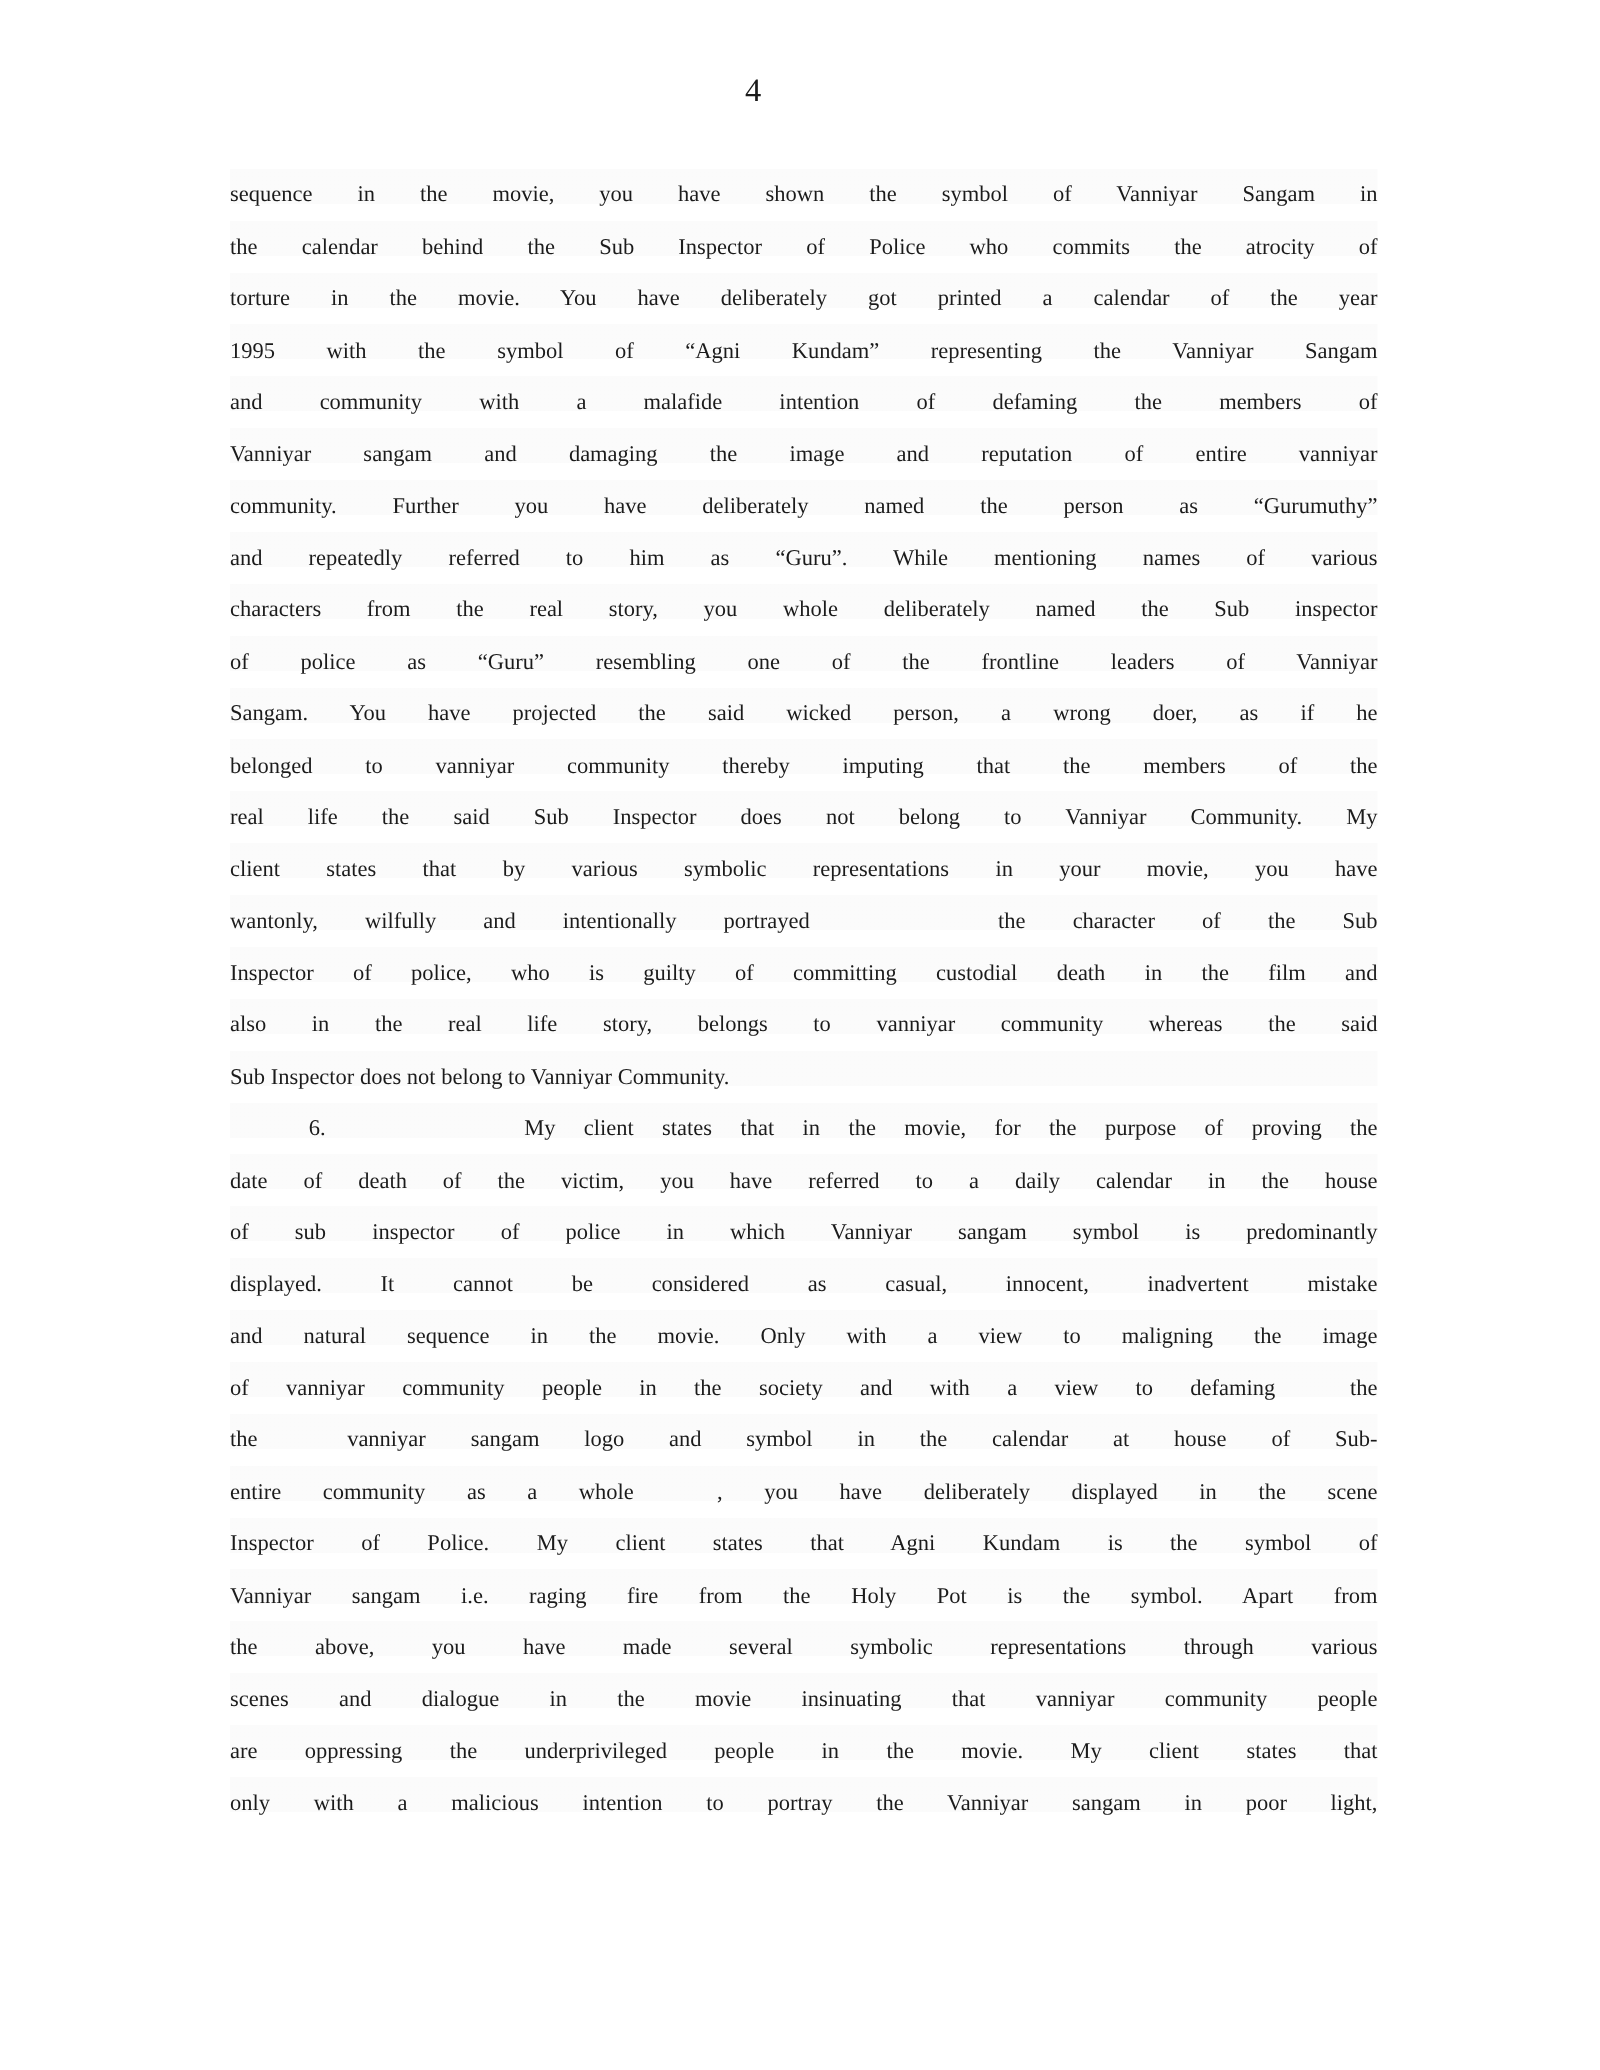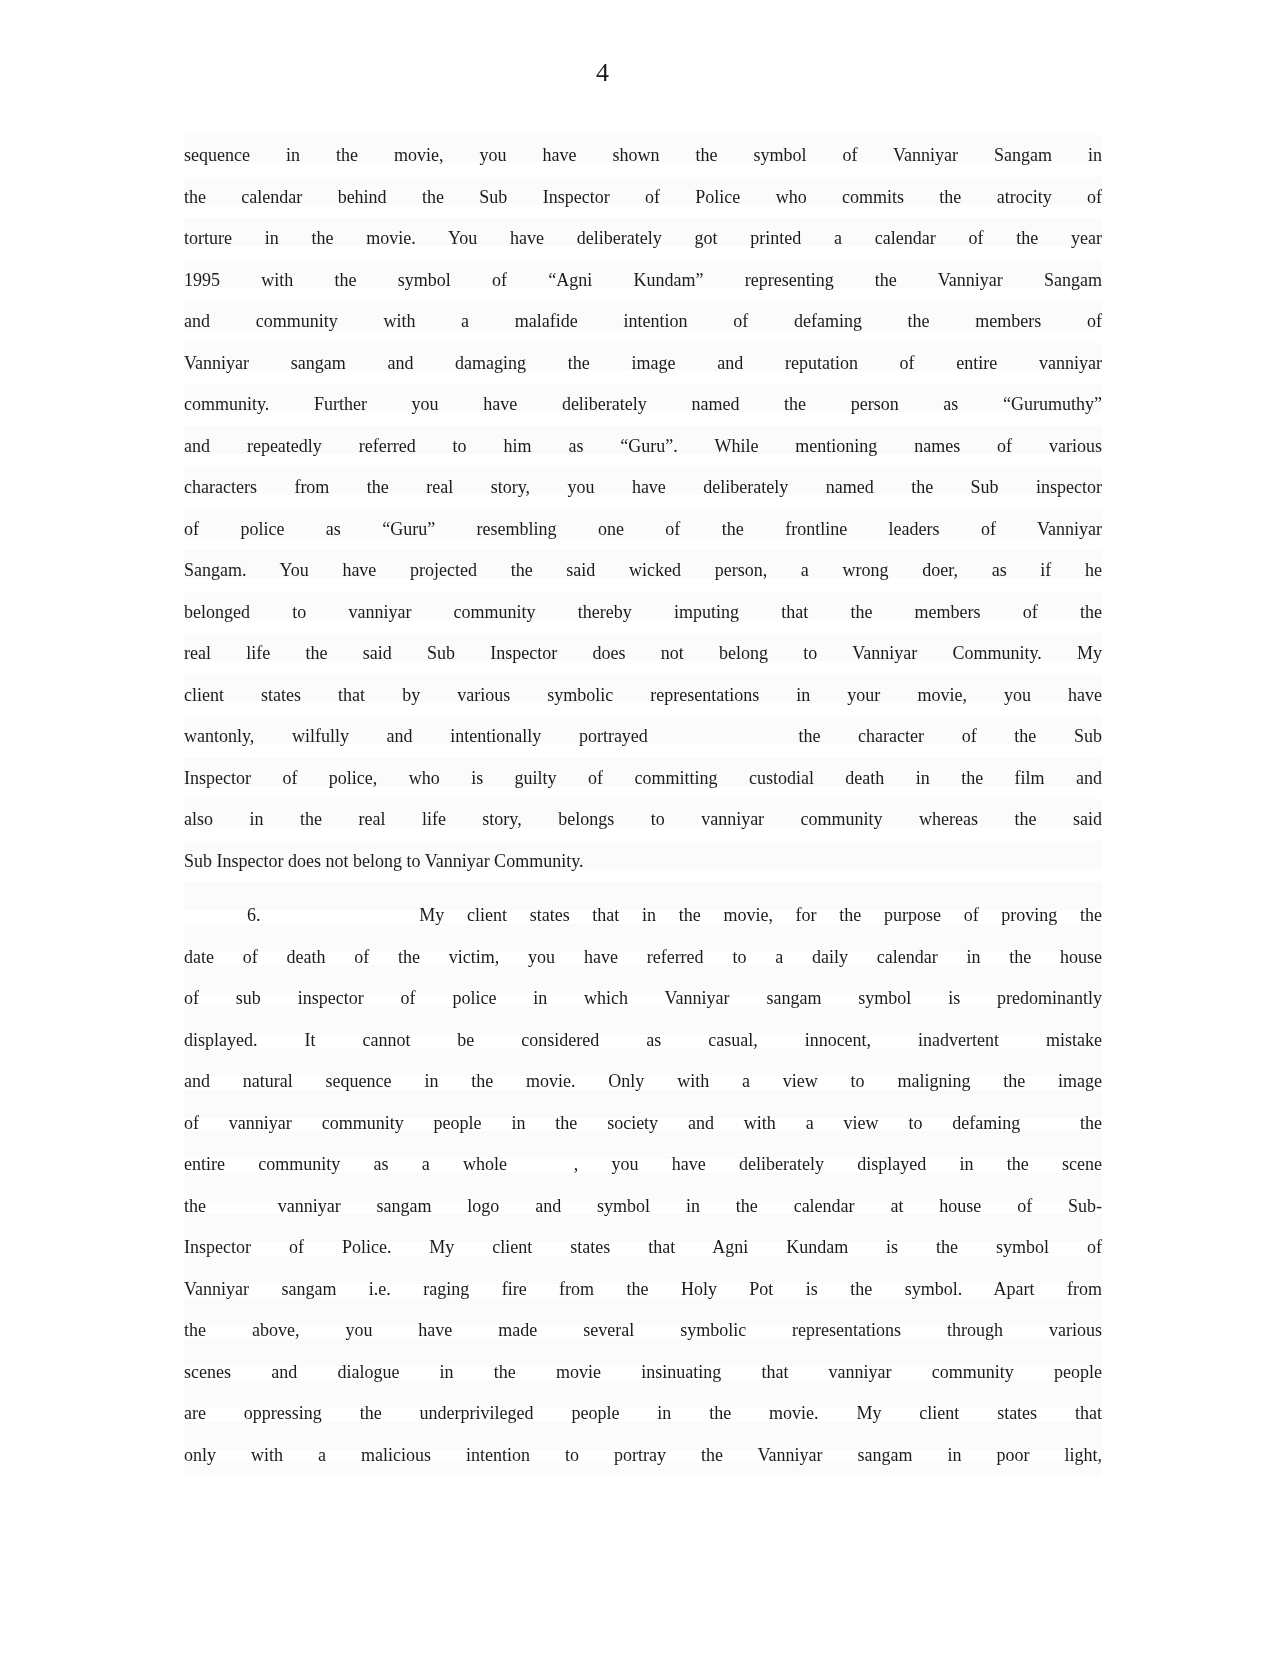--- a/index.html
+++ b/index.html
@@ -35,21 +35,21 @@
     
     background: repeating-linear-gradient(
       180deg,
       rgba(140,140,140,0.035) 0px,
       rgba(140,140,140,0.035) 28px,
       rgba(255,255,255,0) 28px,
       rgba(255,255,255,0) 41.5px
     );
   }
   .paragraph { margin: 0; }
-  .paragraph + .paragraph { margin-top: 13px; }
+  .paragraph + .paragraph { }
   .line {
     height: 41.5px;
     line-height: 41.5px;
     text-align: justify;
     text-align-last: justify;
     white-space: normal;
     overflow: visible;
   }
   .line.flush-left {
     text-align-last: left;
@@ -66,40 +66,40 @@
   <div class="doc-body">
       <div class="paragraph">
         <div class="line">sequence in the movie, you have shown the symbol of Vanniyar Sangam in</div>
         <div class="line">the calendar behind the Sub Inspector of Police who commits the atrocity of</div>
         <div class="line">torture in the movie. You have deliberately got printed a calendar of the year</div>
         <div class="line">1995 with the symbol of “Agni Kundam” representing the Vanniyar Sangam</div>
         <div class="line">and community with a malafide intention of defaming the members of</div>
         <div class="line">Vanniyar sangam and damaging the image and reputation of entire vanniyar</div>
         <div class="line">community. Further you have deliberately named the person as “Gurumuthy”</div>
         <div class="line">and repeatedly referred to him as “Guru”. While mentioning names of various</div>
-        <div class="line">characters from the real story, you have deliberately named the Sub inspector</div>
+        <div class="line">characters from the real story, you whole deliberately named the Sub inspector</div>
         <div class="line">of police as “Guru” resembling one of the frontline leaders of Vanniyar</div>
         <div class="line">Sangam. You have projected the said wicked person, a wrong doer, as if he</div>
         <div class="line">belonged to vanniyar community thereby imputing that the members of the</div>
         <div class="line">real life the said Sub Inspector does not belong to Vanniyar Community. My</div>
         <div class="line">client states that by various symbolic representations in your movie, you have</div>
         <div class="line">wantonly, wilfully and intentionally portrayed &nbsp;&nbsp;&nbsp;the character of the Sub</div>
         <div class="line">Inspector of police, who is guilty of committing custodial death in the film and</div>
         <div class="line">also in the real life story, belongs to vanniyar community whereas the said</div>
         <div class="line flush-left">Sub Inspector does not belong to Vanniyar Community.</div>
       </div>
       <div class="paragraph">
         <div class="line first-indent">6.&nbsp;&nbsp;&nbsp;&nbsp;&nbsp;&nbsp;&nbsp;My client states that in the movie, for the purpose of proving the</div>
         <div class="line">date of death of the victim, you have referred to a daily calendar in the house</div>
         <div class="line">of sub inspector of police in which Vanniyar sangam symbol is predominantly</div>
         <div class="line">displayed. It cannot be considered as casual, innocent, inadvertent mistake</div>
         <div class="line">and natural sequence in the movie. Only with a view to maligning the image</div>
         <div class="line">of vanniyar community people in the society and with a view to defaming &nbsp;the</div>
+        <div class="line">the &nbsp;vanniyar sangam logo and symbol in the calendar at house of Sub-</div>
         <div class="line">entire community as a whole &nbsp;, you have deliberately displayed in the scene</div>
-        <div class="line">the &nbsp;vanniyar sangam logo and symbol in the calendar at house of Sub-</div>
         <div class="line">Inspector of Police. My client states that Agni Kundam is the symbol of</div>
         <div class="line">Vanniyar sangam i.e. raging fire from the Holy Pot is the symbol. Apart from</div>
         <div class="line">the above, you have made several symbolic representations through various</div>
         <div class="line">scenes and dialogue in the movie insinuating that vanniyar community people</div>
         <div class="line">are oppressing the underprivileged people in the movie. My client states that</div>
         <div class="line">only with a malicious intention to portray the Vanniyar sangam in poor light,</div>
       </div>
     </div>
 </div>
 

